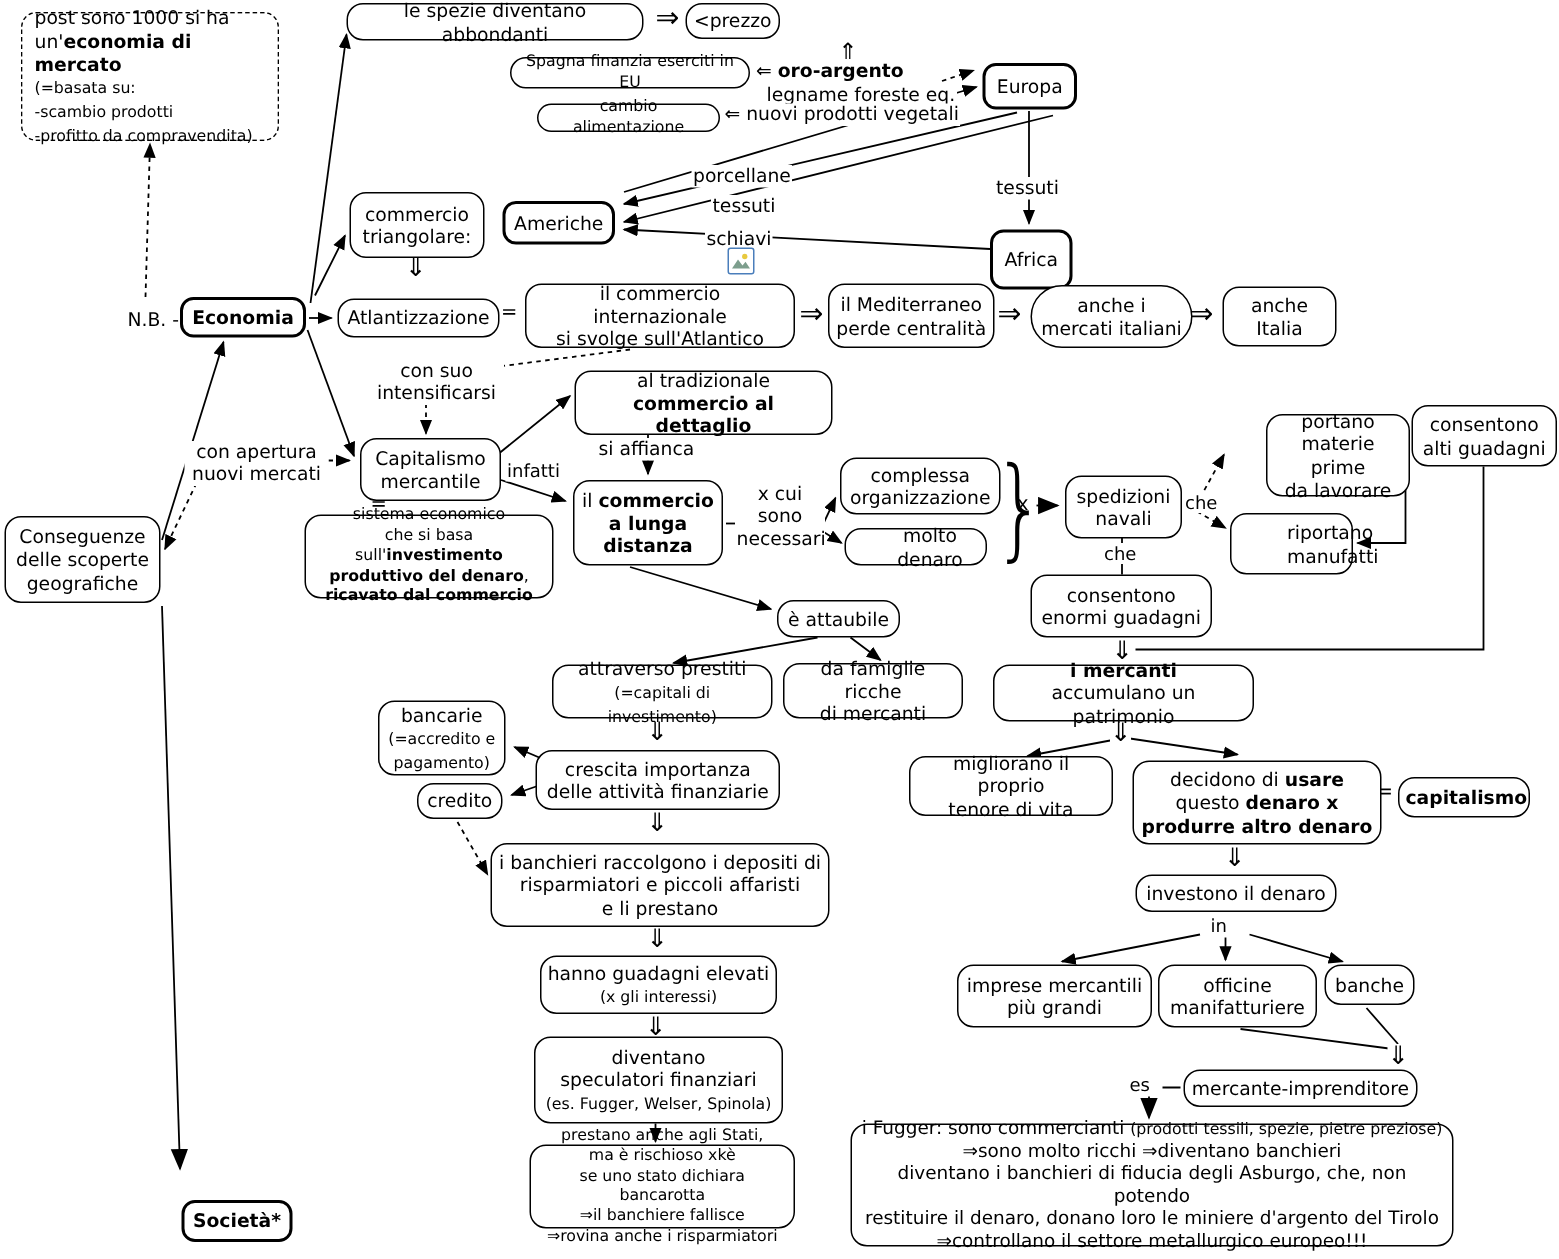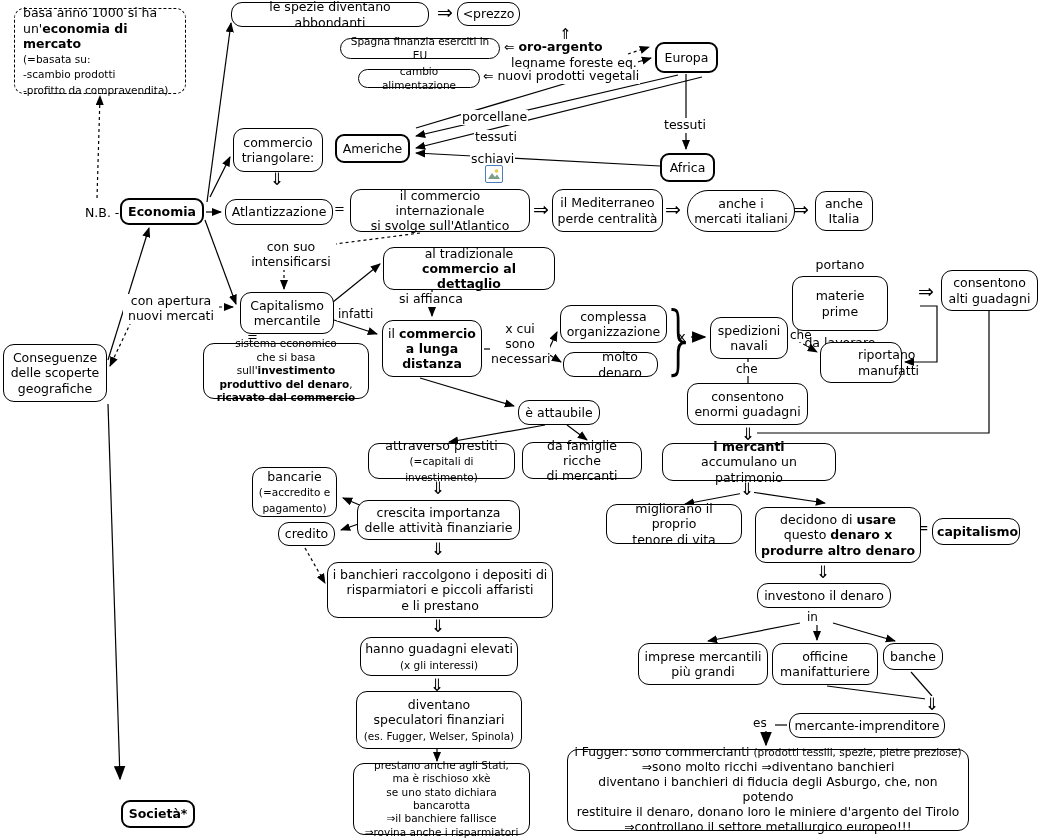--- a/index.html
+++ b/index.html
@@ -91,21 +91,21 @@
       <line x1="833" y1="623" x2="895" y2="641" marker-end="url(#ah)"></line>
       <line x1="827" y1="686" x2="926" y2="699"></line>
       <line x1="911" y1="672" x2="932" y2="696"></line>
 
       <line x1="775" y1="725" x2="787" y2="725"></line>
       <line x1="766" y1="731" x2="766" y2="745" marker-end="url(#ahb)"></line>
     </g>
   </svg>
 
   <div class="node dashedB ta-l" style="left:14px;top:8px;width:172px;height:86px;padding:2px 8px;">
-      <div class="ln"><span>basa anno 1000 si ha</span></div>
+      <div class="ln"><span>post sono 1000 si ha</span></div>
       <div class="ln"><span>un'</span><span class="b">economia di mercato</span></div>
       <div class="ln"><span class="sm">(=basata su:</span></div>
       <div class="ln"><span class="sm"> -scambio prodotti</span></div>
       <div class="ln"><span class="sm"> -profitto da compravendita)</span></div>
     </div>
   <div class="node" style="left:231px;top:2px;width:198px;height:25px;">
       <div class="ln"><span>le spezie diventano abbondanti</span></div>
     </div>
   <div class="node" style="left:457px;top:2px;width:63px;height:24px;">
       <div class="ln"><span>&lt;prezzo</span></div>
@@ -119,42 +119,42 @@
   <div class="node thick" style="left:655px;top:42px;width:63px;height:31px;">
       <div class="ln"><span>Europa</span></div>
     </div>
   <div class="node" style="left:233px;top:128px;width:90px;height:44px;">
       <div class="ln"><span>commercio</span></div>
       <div class="ln"><span>triangolare:</span></div>
     </div>
   <div class="node thick" style="left:335px;top:134px;width:75px;height:29px;">
       <div class="ln"><span>Americhe</span></div>
     </div>
-  <div class="node thick" style="left:660px;top:153px;width:55px;height:29px;">
+  <div class="node thick" style="left:660px;top:153px;width:55px;height:40px;">
       <div class="ln"><span>Africa</span></div>
     </div>
   <div class="node thick" style="left:120px;top:198px;width:84px;height:27px;">
       <div class="ln"><span class="b">Economia</span></div>
     </div>
   <div class="node" style="left:225px;top:199px;width:108px;height:26px;">
       <div class="ln"><span>Atlantizzazione</span></div>
     </div>
   <div class="node" style="left:350px;top:189px;width:180px;height:43px;">
       <div class="ln"><span>il commercio internazionale</span></div>
       <div class="ln"><span>si svolge sull'Atlantico</span></div>
     </div>
   <div class="node" style="left:552px;top:189px;width:111px;height:43px;">
       <div class="ln"><span>il Mediterraneo</span></div>
       <div class="ln"><span>perde centralità</span></div>
     </div>
   <div class="node" style="left:687px;top:190px;width:108px;height:42px;border-radius:21px;">
       <div class="ln"><span>anche i</span></div>
       <div class="ln"><span>mercati italiani</span></div>
     </div>
-  <div class="node" style="left:815px;top:191px;width:58px;height:40px;">
+  <div class="node" style="left:815px;top:191px;width:76px;height:40px;">
       <div class="ln"><span>anche</span></div>
       <div class="ln"><span>Italia</span></div>
     </div>
   <div class="node" style="left:383px;top:247px;width:172px;height:43px;">
       <div class="ln"><span>al tradizionale</span></div>
       <div class="ln"><span class="b">commercio al dettaglio</span></div>
     </div>
   <div class="node" style="left:240px;top:292px;width:94px;height:42px;">
       <div class="ln"><span>Capitalismo</span></div>
       <div class="ln"><span>mercantile</span></div>
@@ -168,21 +168,21 @@
       <div class="ln"><span>complessa</span></div>
       <div class="ln"><span>organizzazione</span></div>
     </div>
   <div class="node" style="left:563px;top:352px;width:95px;height:25px;padding-left:23px;">
       <div class="ln"><span>molto denaro</span></div>
     </div>
   <div class="node" style="left:710px;top:317px;width:78px;height:42px;">
       <div class="ln"><span>spedizioni</span></div>
       <div class="ln"><span>navali</span></div>
     </div>
-  <div class="node" style="left:792px;top:276px;width:96px;height:55px;gap:16px;">
+  <div class="node" style="left:844px;top:276px;width:96px;height:55px;">
       <div class="ln"><span>portano</span></div>
       <div class="ln"><span>materie prime</span></div>
       <div class="ln"><span>da lavorare</span></div>
     </div>
   <div class="node" style="left:941px;top:270px;width:97px;height:41px;">
       <div class="ln"><span>consentono</span></div>
       <div class="ln"><span>alti guadagni</span></div>
     </div>
   <div class="node" style="left:820px;top:342px;width:82px;height:41px;padding-left:37px;">
       <div class="ln"><span>riportano</span></div>
@@ -261,21 +261,21 @@
       <div class="ln"><span>banche</span></div>
     </div>
   <div class="node" style="left:356px;top:691px;width:166px;height:58px;">
       <div class="ln"><span>diventano</span></div>
       <div class="ln"><span>speculatori finanziari</span></div>
       <div class="ln"><span class="sm">(es. Fugger, Welser, Spinola)</span></div>
     </div>
   <div class="node" style="left:789px;top:713px;width:156px;height:25px;">
       <div class="ln"><span>mercante-imprenditore</span></div>
     </div>
-  <div class="node f10" style="left:353px;top:763px;width:177px;height:72px;">
+  <div class="node f10" style="left:353px;top:763px;width:177px;height:56px;">
       <div class="ln"><span>prestano anche agli Stati,</span></div>
       <div class="ln"><span>ma è rischioso xkè</span></div>
       <div class="ln"><span>se uno stato dichiara bancarotta</span></div>
       <div class="ln"><span>⇒il banchiere fallisce</span></div>
       <div class="ln"><span>⇒rovina anche i risparmiatori</span></div>
     </div>
   <div class="node" style="left:567px;top:749px;width:402px;height:82px;font-size:12.3px;">
       <div class="ln"><span>i Fugger: sono commercianti </span><span class="sm">(prodotti tessili, spezie, pietre preziose)</span></div>
       <div class="ln"><span>⇒sono molto ricchi ⇒diventano banchieri</span></div>
       <div class="ln"><span>diventano i banchieri di fiducia degli Asburgo, che, non potendo</span></div>

